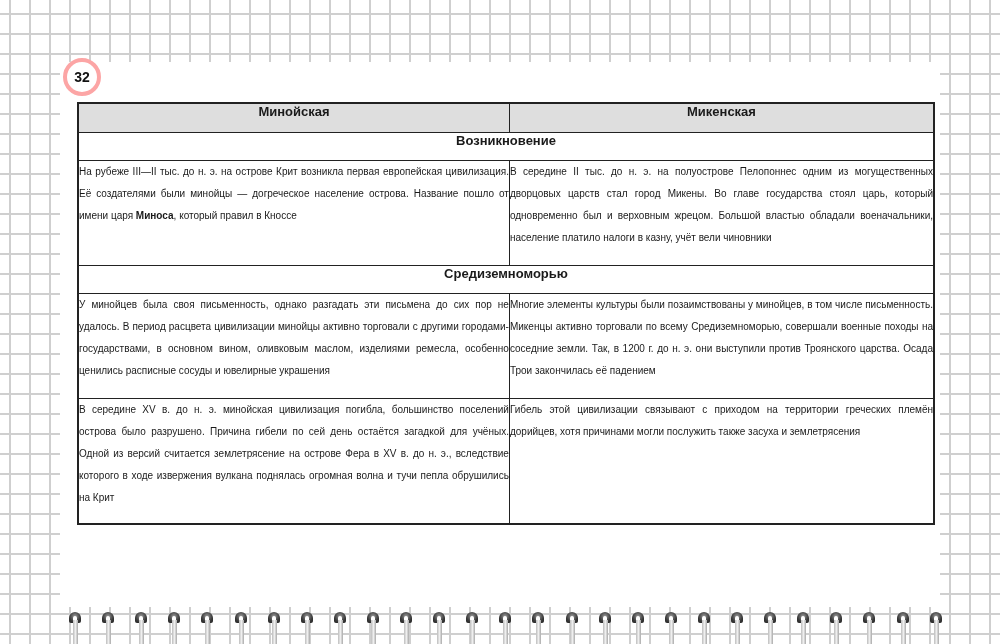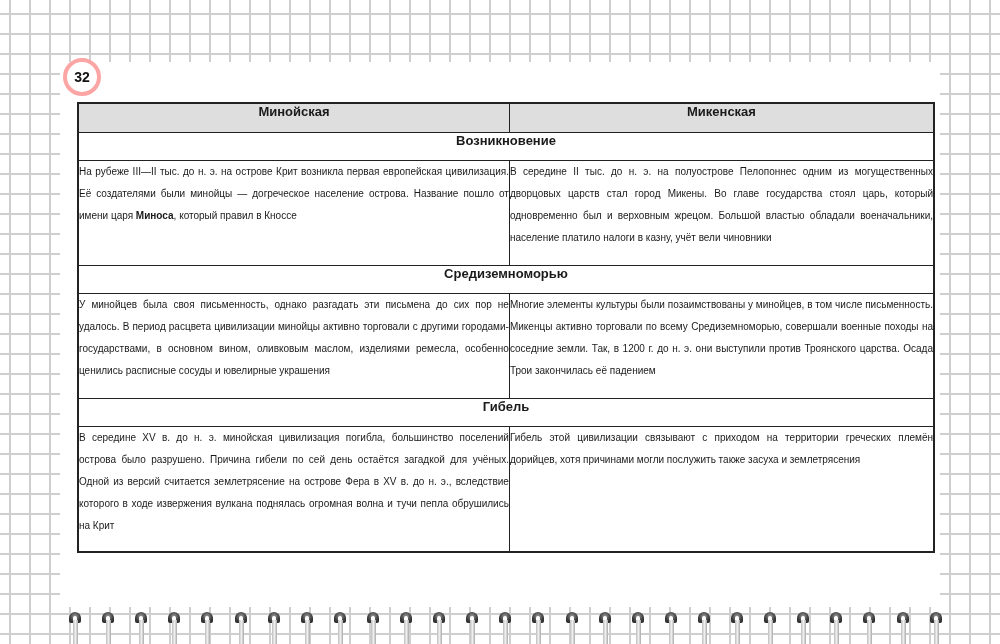--- a/index.html
+++ b/index.html
@@ -97,23 +97,20 @@
   </tr>
 
   <tr>
     <td class="section" colspan="2">Средиземноморью</td>
   </tr>
   <tr class="row2">
     <td class="cell">У минойцев была своя письменность, однако разгадать эти письмена до сих пор не удалось. В период расцвета цивилизации минойцы активно торговали с другими городами-государствами, в основном вином, оливковым маслом, изделиями ремесла, особенно ценились расписные сосуды и ювелирные украшения</td>
     <td class="cell">Многие элементы культуры были позаимствованы у минойцев, в том числе письменность. Микенцы активно торговали по всему Средиземноморью, совершали военные походы на соседние земли. Так, в 1200 г. до н. э. они выступили против Троянского царства. Осада Трои закончилась её падением</td>
   </tr>
 
-  <tr>
-    <td class="section" colspan="2">Гибель</td>
-  </tr>
   <tr class="row3">
     <td class="cell">В середине XV в. до н. э. минойская цивилизация погибла, большинство поселений острова было разрушено. Причина гибели по сей день остаётся загадкой для учёных. Одной из версий считается землетрясение на острове Фера в XV в. до н. э., вследствие которого в ходе извержения вулкана поднялась огромная волна и тучи пепла обрушились на Крит</td>
     <td class="cell">Гибель этой цивилизации связывают с приходом на территории греческих племён дорийцев, хотя причинами могли послужить также засуха и землетрясения</td>
   </tr>
 </tbody>
   </table>
 
 <div class="rings" id="rings">
     <div class="ring" style="left: 69px;">
       <div class="loop"></div>

